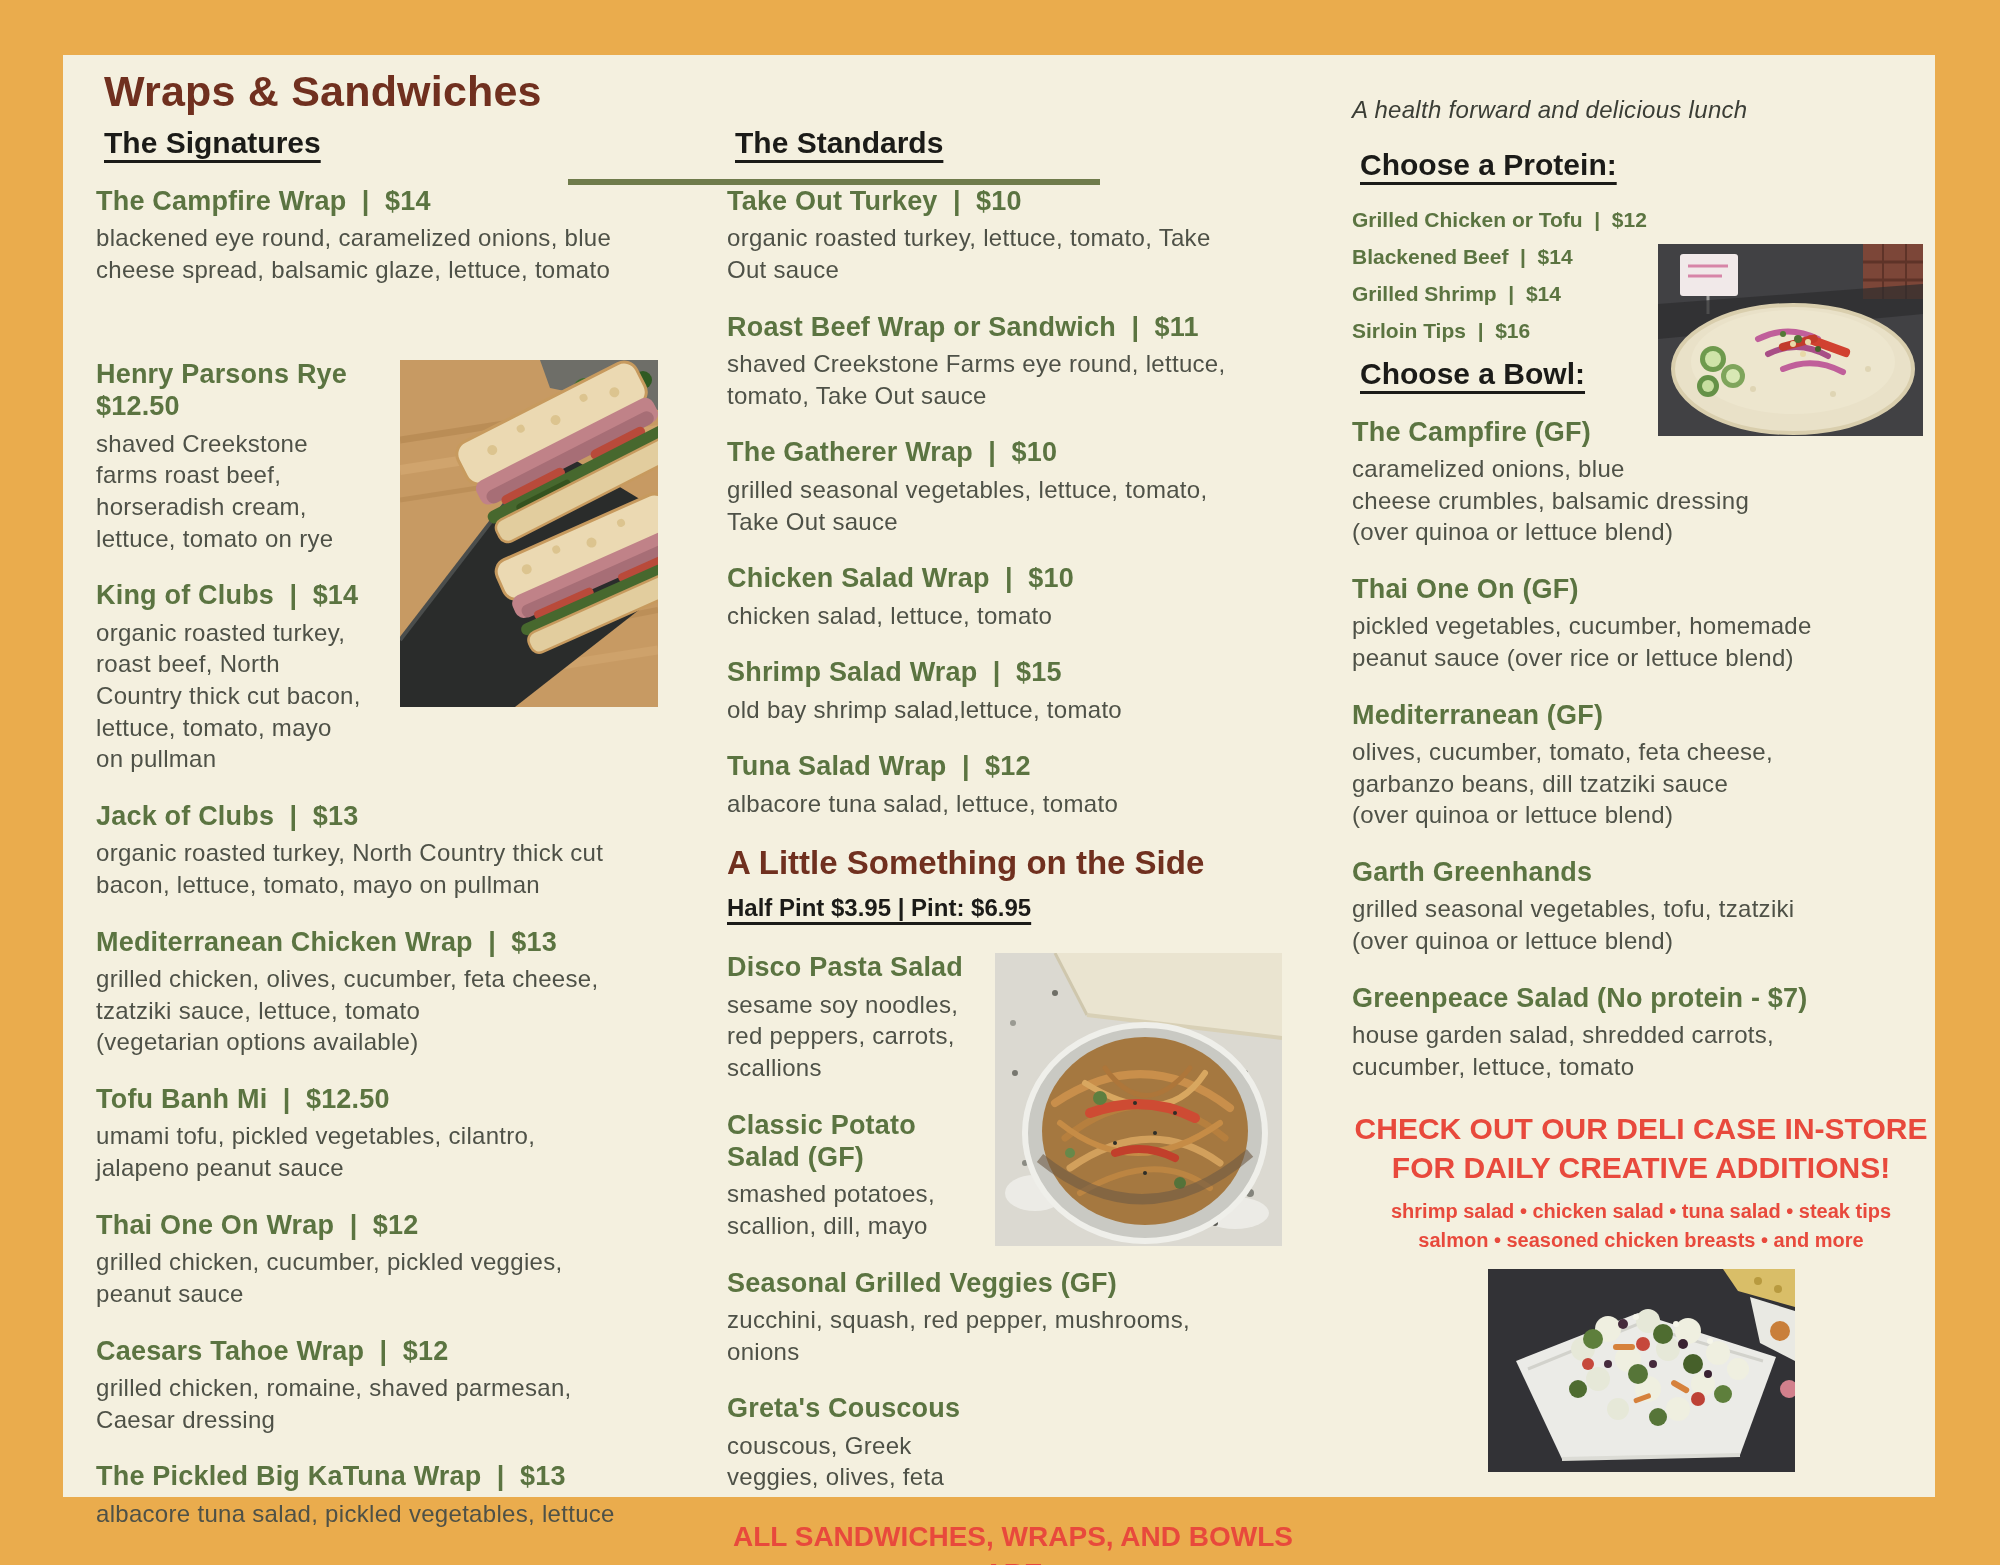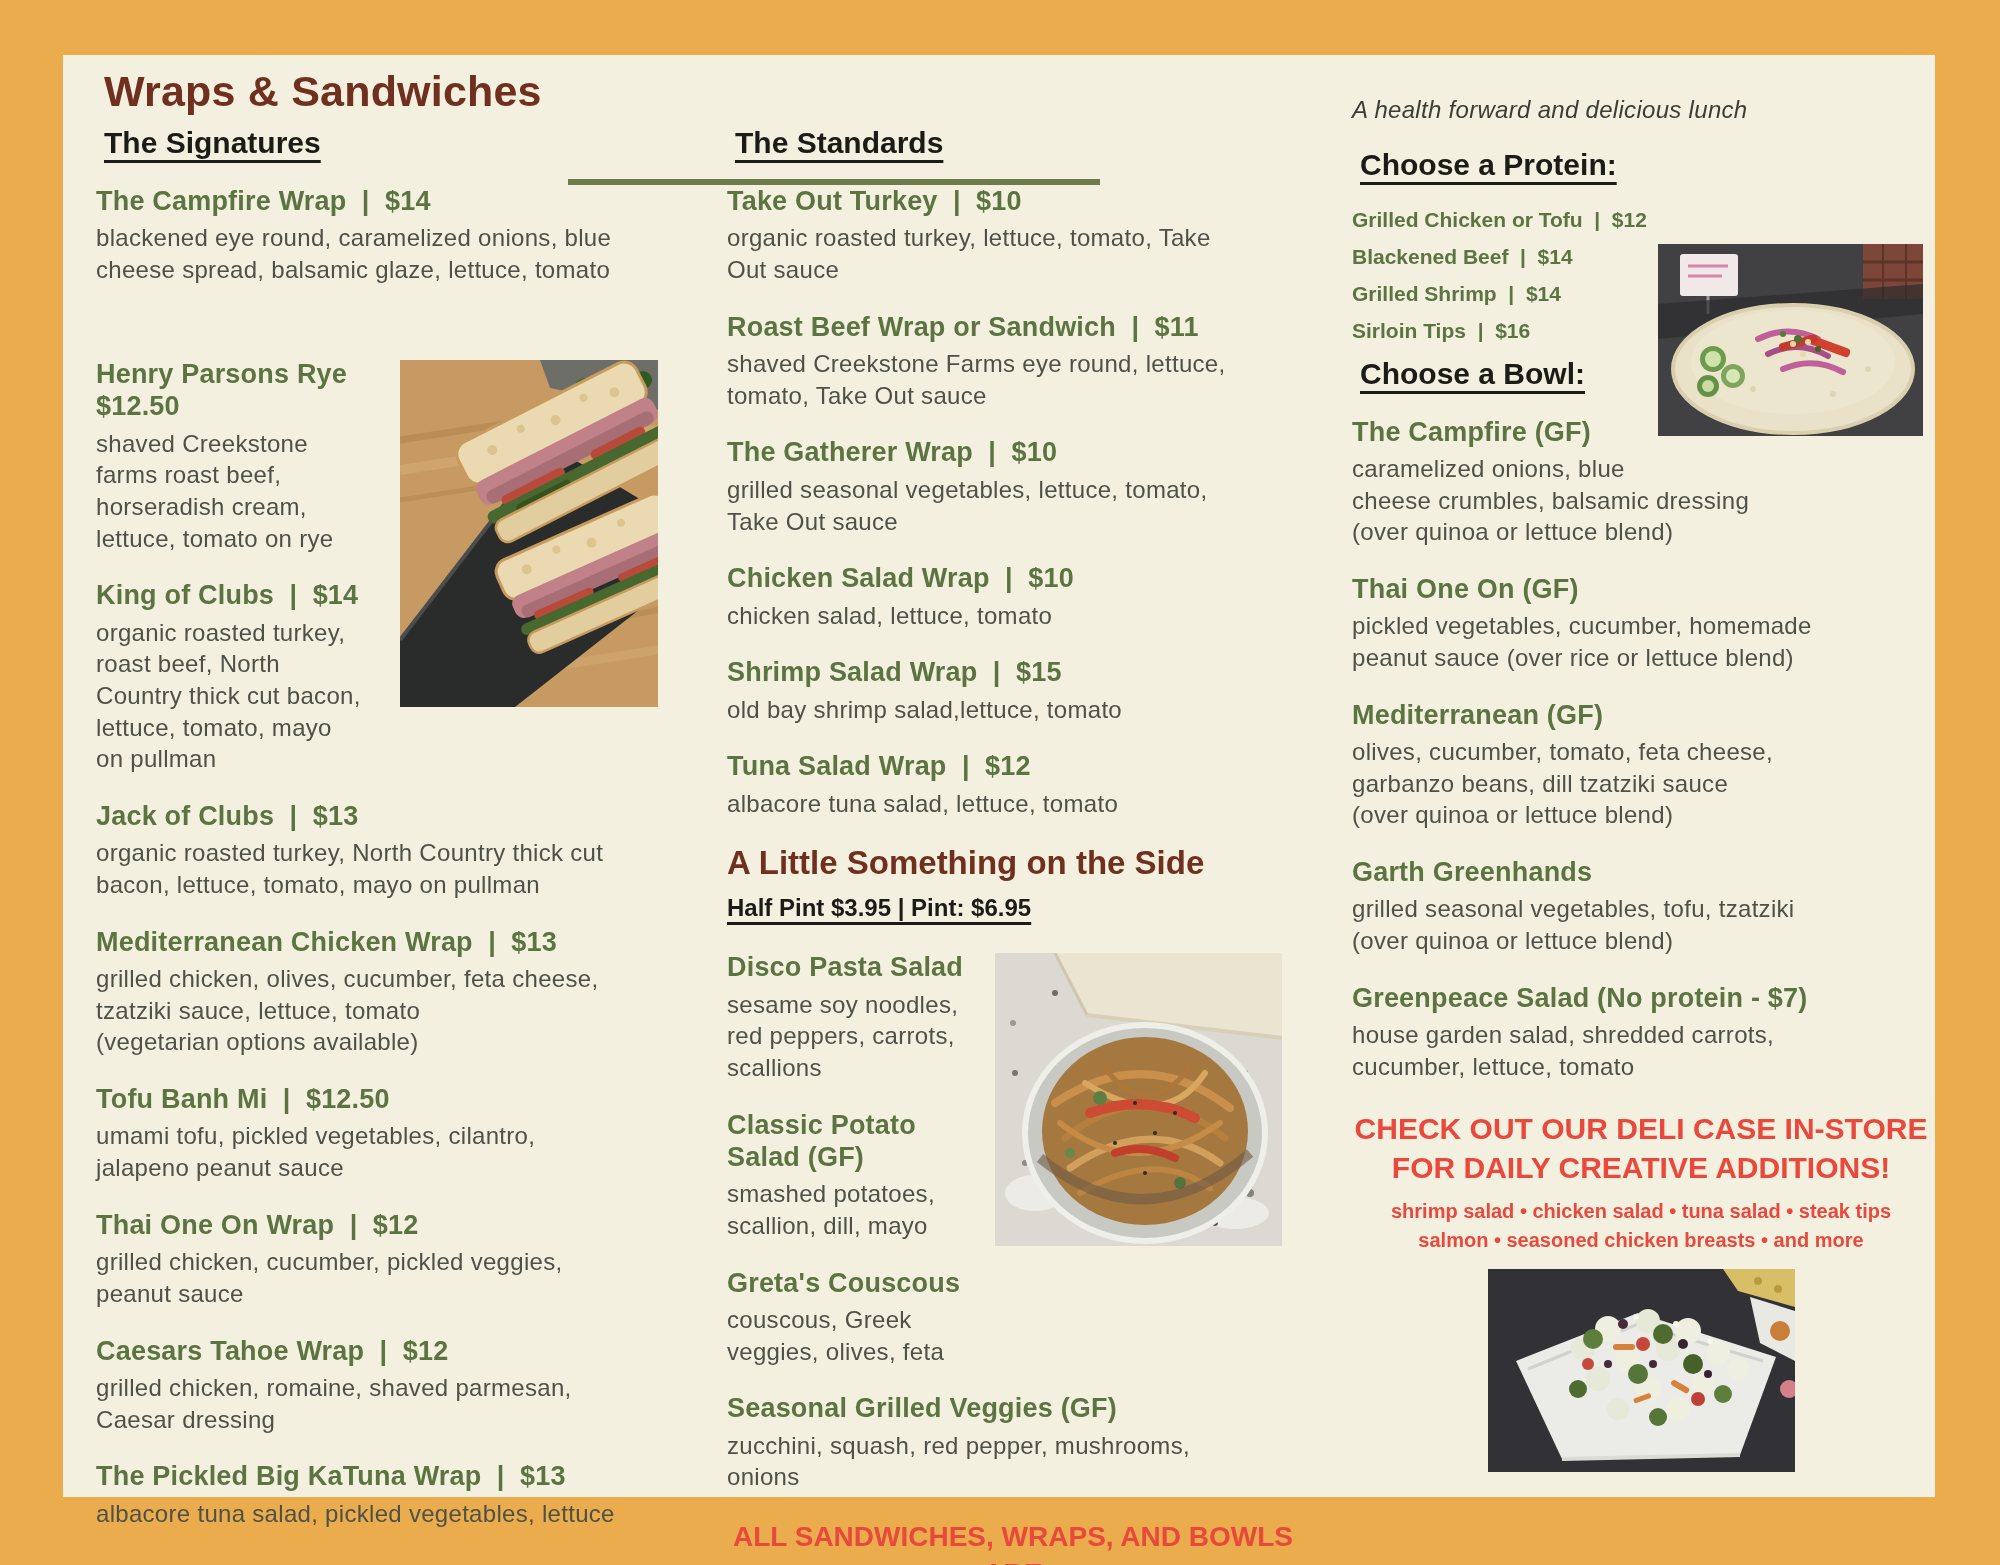--- a/index.html
+++ b/index.html
@@ -267,29 +267,29 @@
           </article>
 
           <article class="item">
             <h3 class="item-title">Classic Potato
 Salad (GF)</h3>
             <p class="item-desc">smashed potatoes,
 scallion, dill, mayo</p>
           </article>
 
           <article class="item">
+            <h3 class="item-title">Seasonal Grilled Veggies (GF)</h3>
+            <p class="item-desc">zucchini, squash, red pepper, mushrooms,
+onions</p>
+          </article>
+
+          <article class="item">
             <h3 class="item-title">Greta's Couscous</h3>
             <p class="item-desc">couscous, Greek
 veggies, olives, feta</p>
-          </article>
-
-          <article class="item">
-            <h3 class="item-title">Seasonal Grilled Veggies (GF)</h3>
-            <p class="item-desc">zucchini, squash, red pepper, mushrooms,
-onions</p>
           </article>
         </div>
 
       <p class="note">ALL SANDWICHES, WRAPS, AND BOWLS ARE
 MADE-TO-ORDER UNTIL 4:00PM ONLY</p>
     </section>
 
     <section class="col col3">
       <p class="subtitle">A health forward and delicious lunch</p>
 

